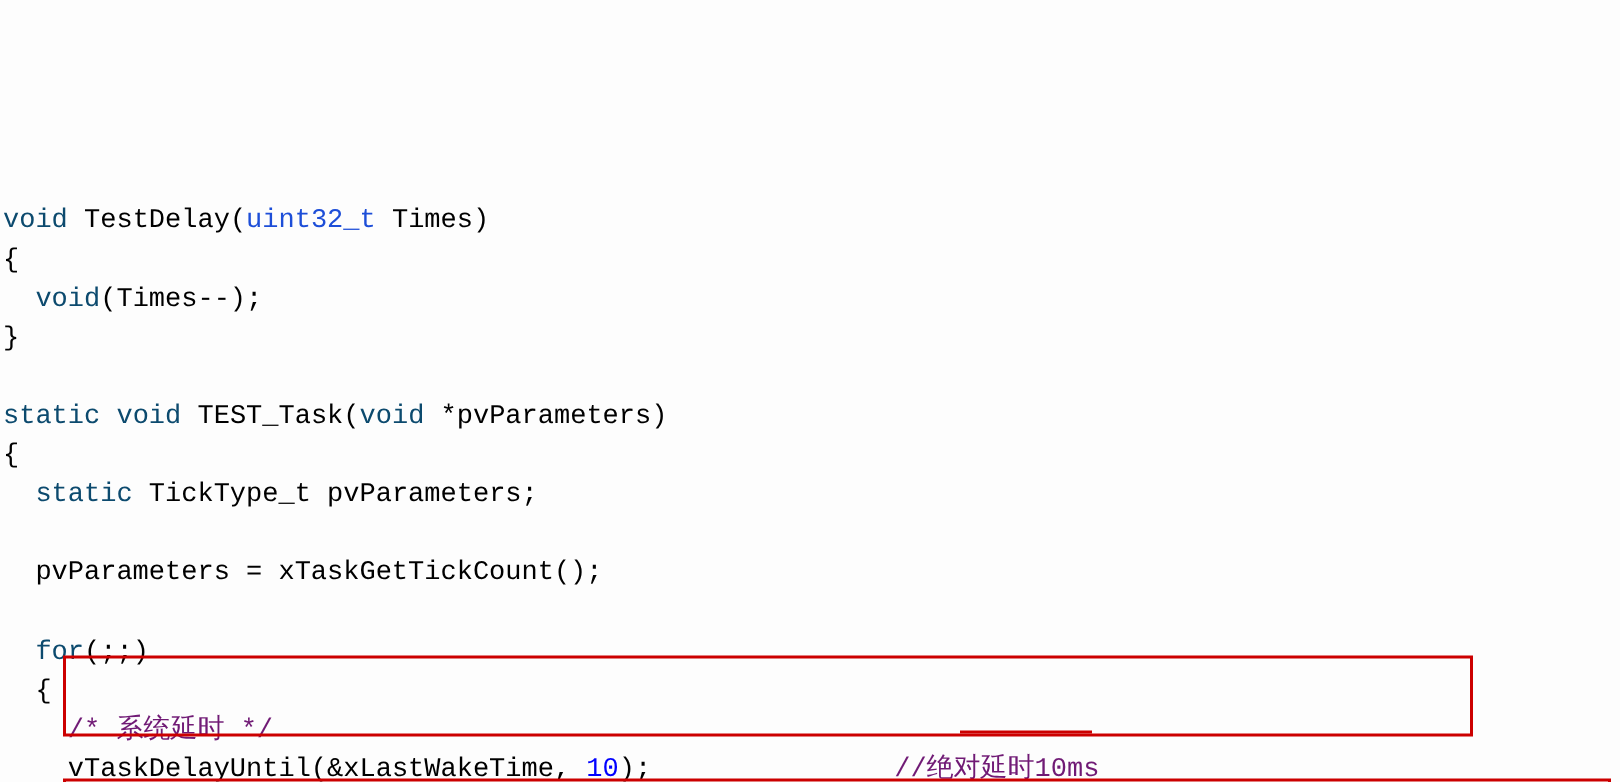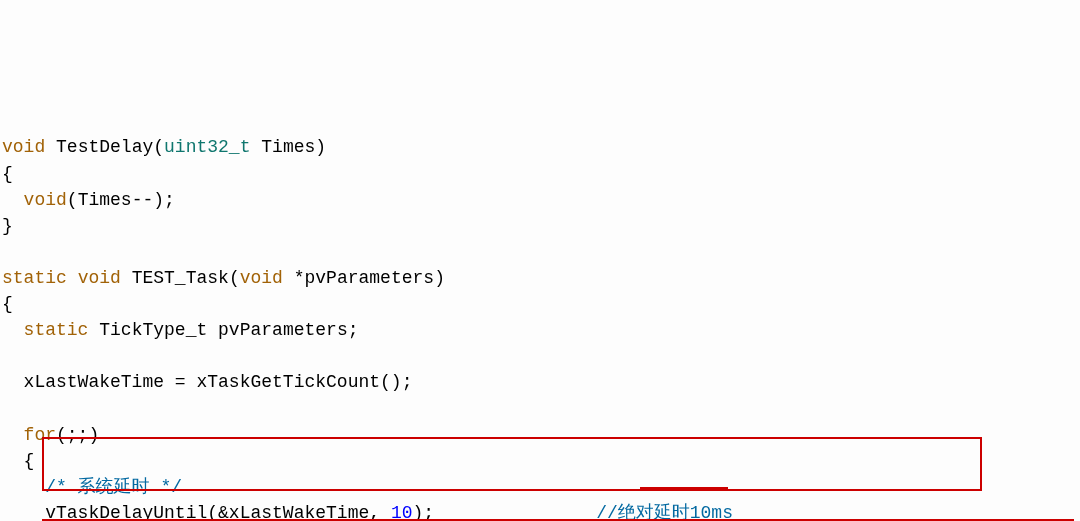--- a/index.html
+++ b/index.html
@@ -14,24 +14,24 @@
       background: #fdfdfd;
       color: #000;
       padding: 0;
       white-space: pre;
       width: 1080px;
     }
     .code-container {
       position: relative;
       padding: 4px 0 4px 2px;
     }
-    .kw { color: #a16207; }
-    .type { color: #0f766e; }
+    .kw { color: #0c4a6e; }
+    .type { color: #1d4ed8; }
     .num { color: #0000ff; }
-    .comment { color: #0369a1; margin-top: 40px; }
+    .comment { color: #701a75; margin-top: 40px; }
     .box {
       position: absolute;
       border: 2px solid #cc0000;
       pointer-events: none;
     }
     .box1 {
       top: 333px;
       left: 42px;
       width: 940px;
       height: 54px;
@@ -62,21 +62,21 @@
 <div class="code-container">
 <span><span class="kw">void</span> <span>TestDelay</span><span>(</span><span class="type">uint32_t</span><span> Times)</span></span>
 <span>{</span>
   <span><span class="kw">void</span><span>(Times--);</span></span>
 <span>}</span>
 <span></span>
 <span><span class="kw">static</span> <span class="kw">void</span> <span>TEST_Task</span><span>(</span><span class="kw">void</span><span> *pvParameters)</span></span>
 <span>{</span>
   <span><span class="kw">static</span> <span>TickType_t</span><span> pvParameters;</span></span>
 <span></span>
-<span>  xLastWakeTime = xTaskGetTickCount();</span>
+<span>  pvParameters = xTaskGetTickCount();</span>
 <span></span>
   <span><span class="kw">for</span><span>(;;)</span></span>
 <span>  {</span>
     <span class="comment">/* 系统延时 */</span>
     <span><span>vTaskDelayUntil(&amp;xLastWakeTime, </span><span class="num">10</span><span>);</span>               <span class="comment">//绝对延时10ms</span></span>
 <span></span>
     
     
     
 

